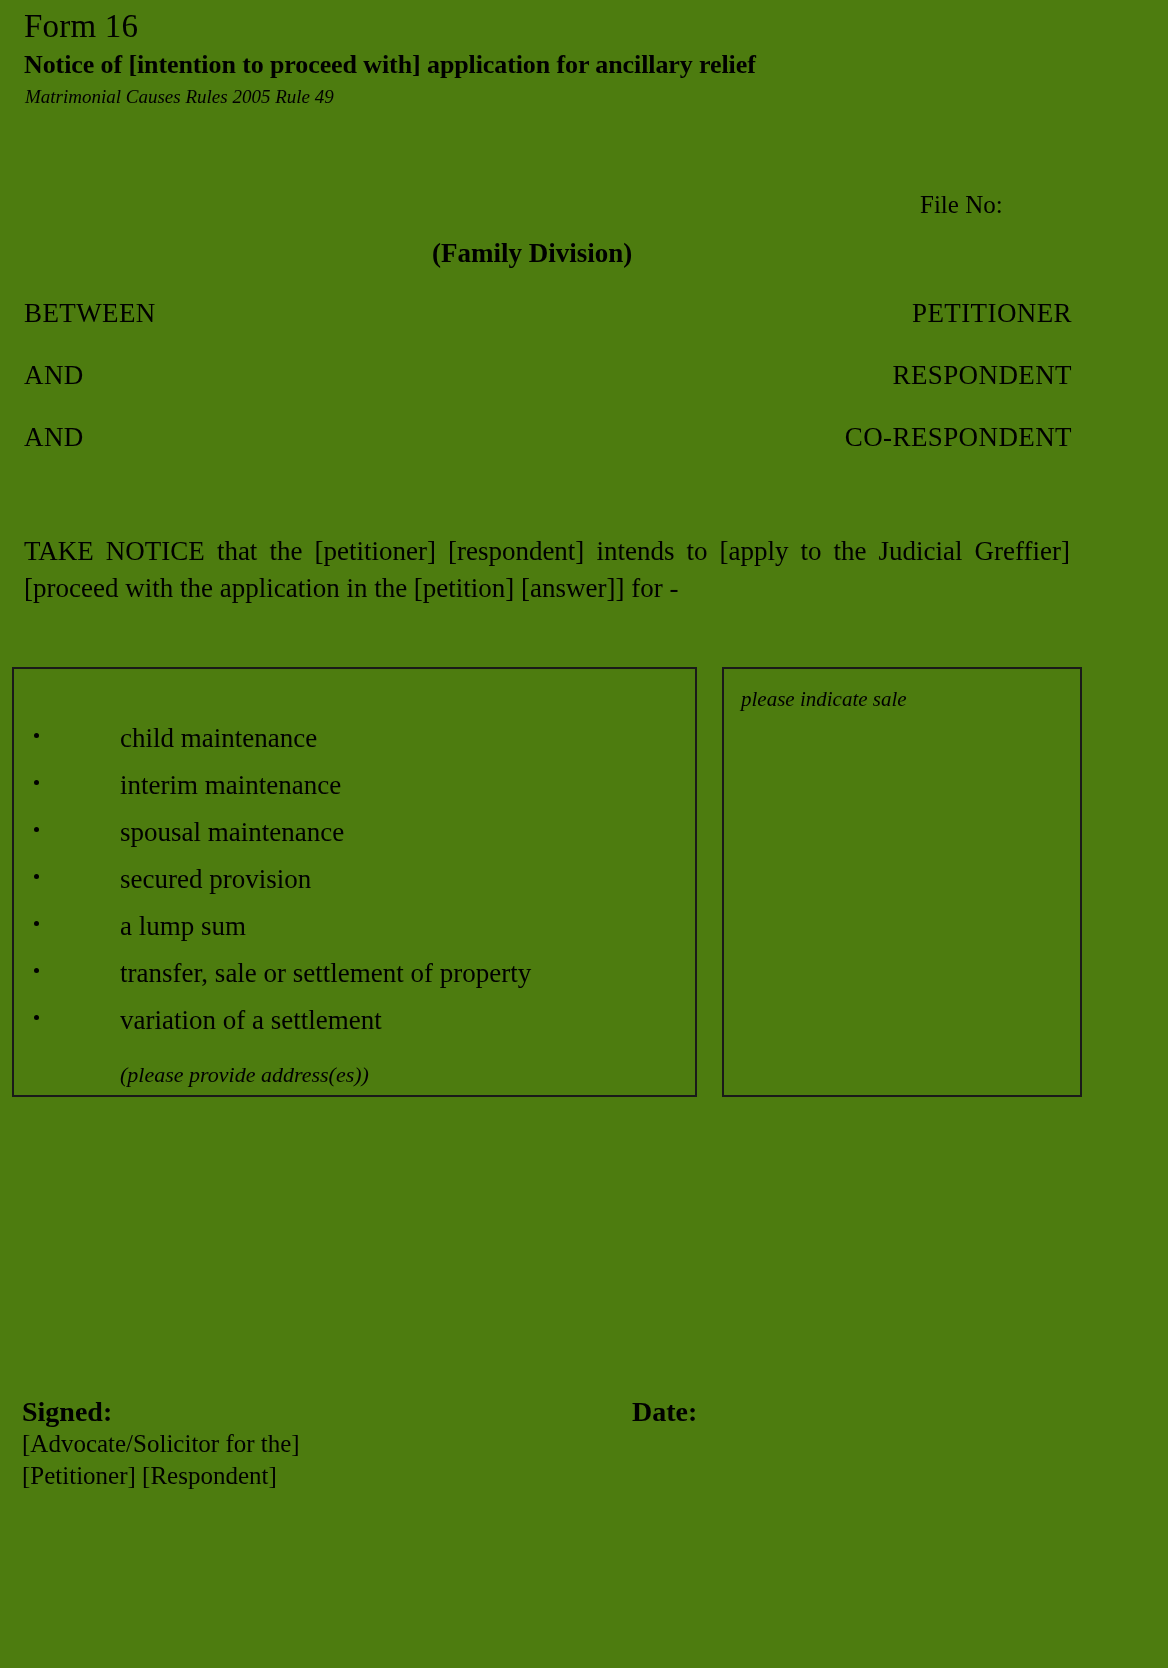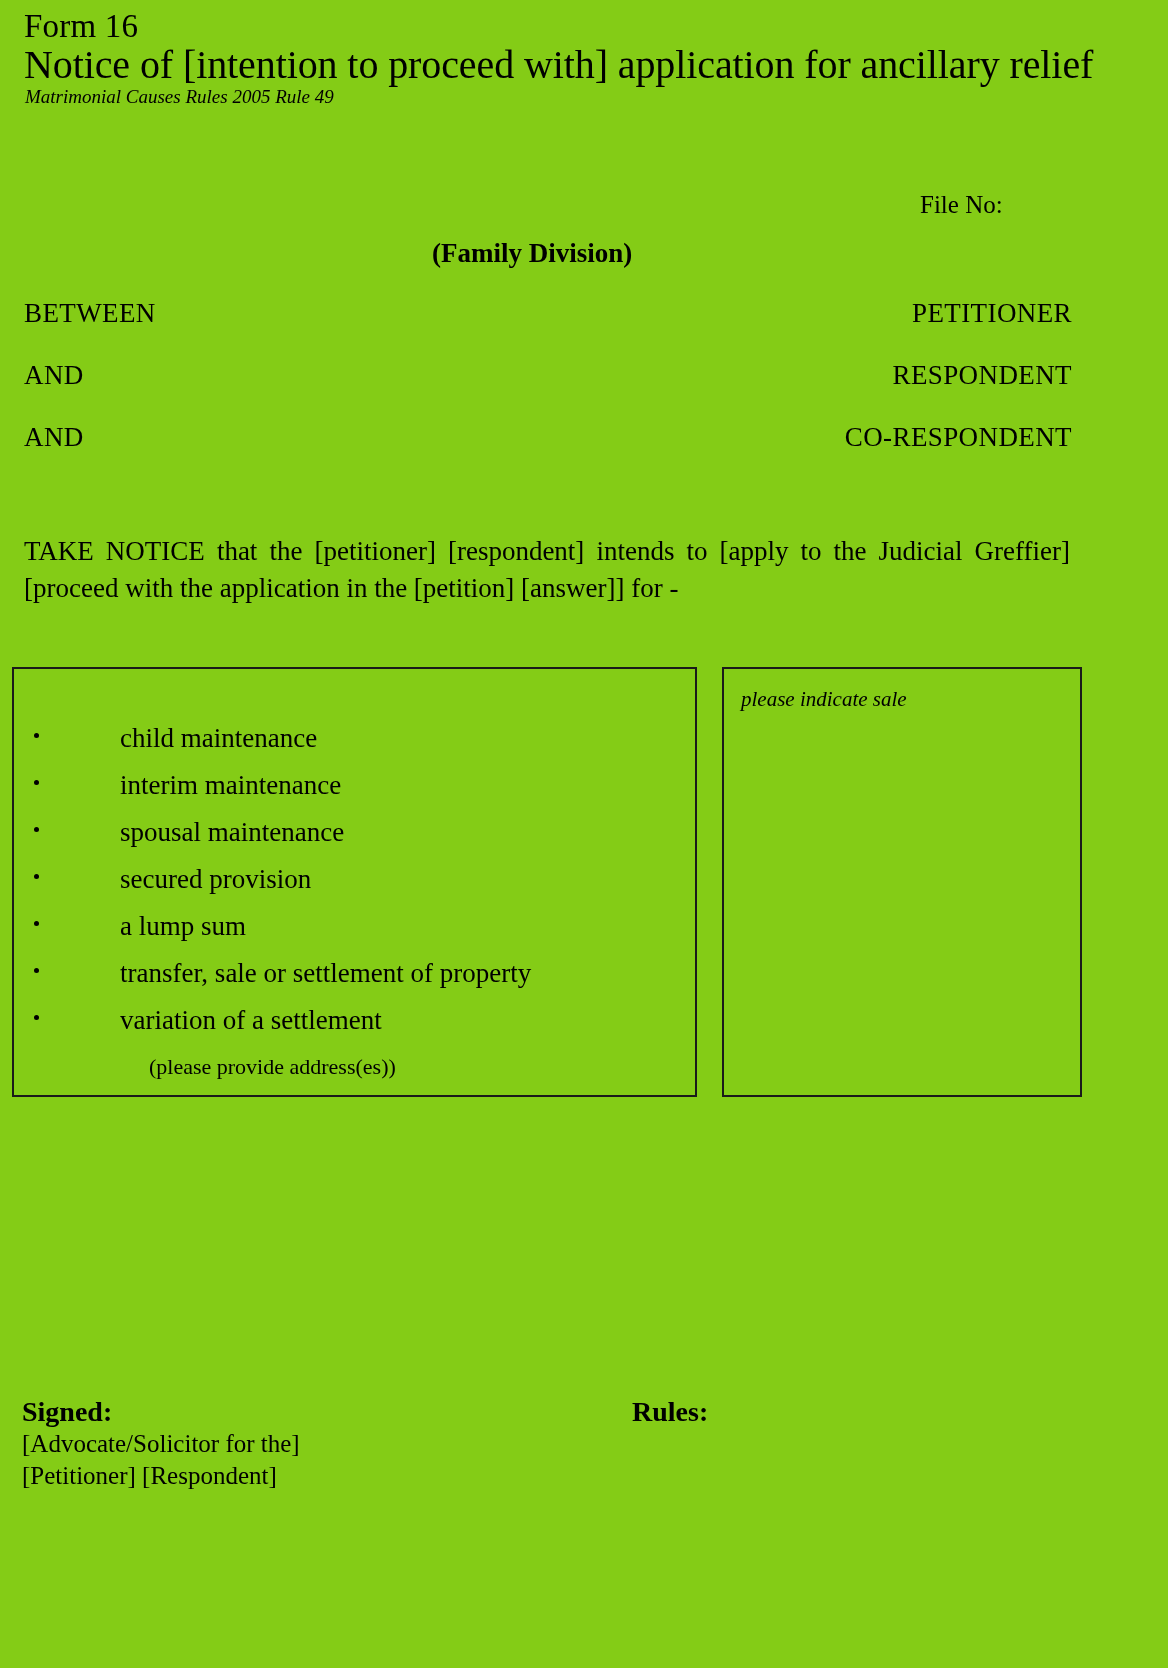--- a/index.html
+++ b/index.html
@@ -8,40 +8,40 @@
     background: #ffffff;
   }
   body {
     font-family: "Liberation Serif", "DejaVu Serif", serif;
     color: #000000;
   }
   #page {
     position: relative;
     width: 1168px;
     height: 1668px;
-    background: #84cc16;
+    background: #4d7c0f;
     overflow: hidden;
   }
 
   
   .form-no {
     position: absolute;
     left: 24px;
     top: 6px;
     font-size: 33px;
     line-height: 40px;
     letter-spacing: 0.2px;
   }
   .doc-title {
     position: absolute;
     left: 24px;
     top: 46px;
-    font-size: 40px;
+    font-size: 26px;
     line-height: 38px;
-    font-weight: normal;
+    font-weight: bold;
     letter-spacing: -0.1px;
     white-space: nowrap;
   }
   .doc-subtitle {
     position: absolute;
     left: 25px;
     top: 85px;
     font-size: 19px;
     line-height: 24px;
     font-style: italic;
@@ -151,25 +151,25 @@
     position: absolute;
     left: 106px;
     top: 0;
     font-size: 27px;
     line-height: 34px;
     white-space: nowrap;
   }
   .relief-subnote {
     position: absolute;
     left: 106px;
-    top: 384px;
+    top: 392px;
     font-size: 22px;
     line-height: 28px;
-    white-space: nowrap;
-    margin-left: 29px;
+    font-style: italic;
+    white-space: nowrap;
   }
 
   .indicate-box {
     position: absolute;
     left: 722px;
     top: 667px;
     width: 360px;
     height: 430px;
     border: 2px solid #1a1a1a;
     box-sizing: border-box;
@@ -273,19 +273,19 @@
       </div>
     </div>
     <div class="relief-subnote">(please provide address(es))</div>
   </div>
 
   <div class="indicate-box">
     <div class="indicate-label">please indicate sale</div>
   </div>
 
   <div class="signed-label">Signed:</div>
-  <div class="date-label">Rules:</div>
+  <div class="date-label">Date:</div>
   <div class="signed-capacity">
     <div>[Advocate/Solicitor for the]</div>
     <div>[Petitioner] [Respondent]</div>
   </div>
 
 </div>
 
 </body></html>

